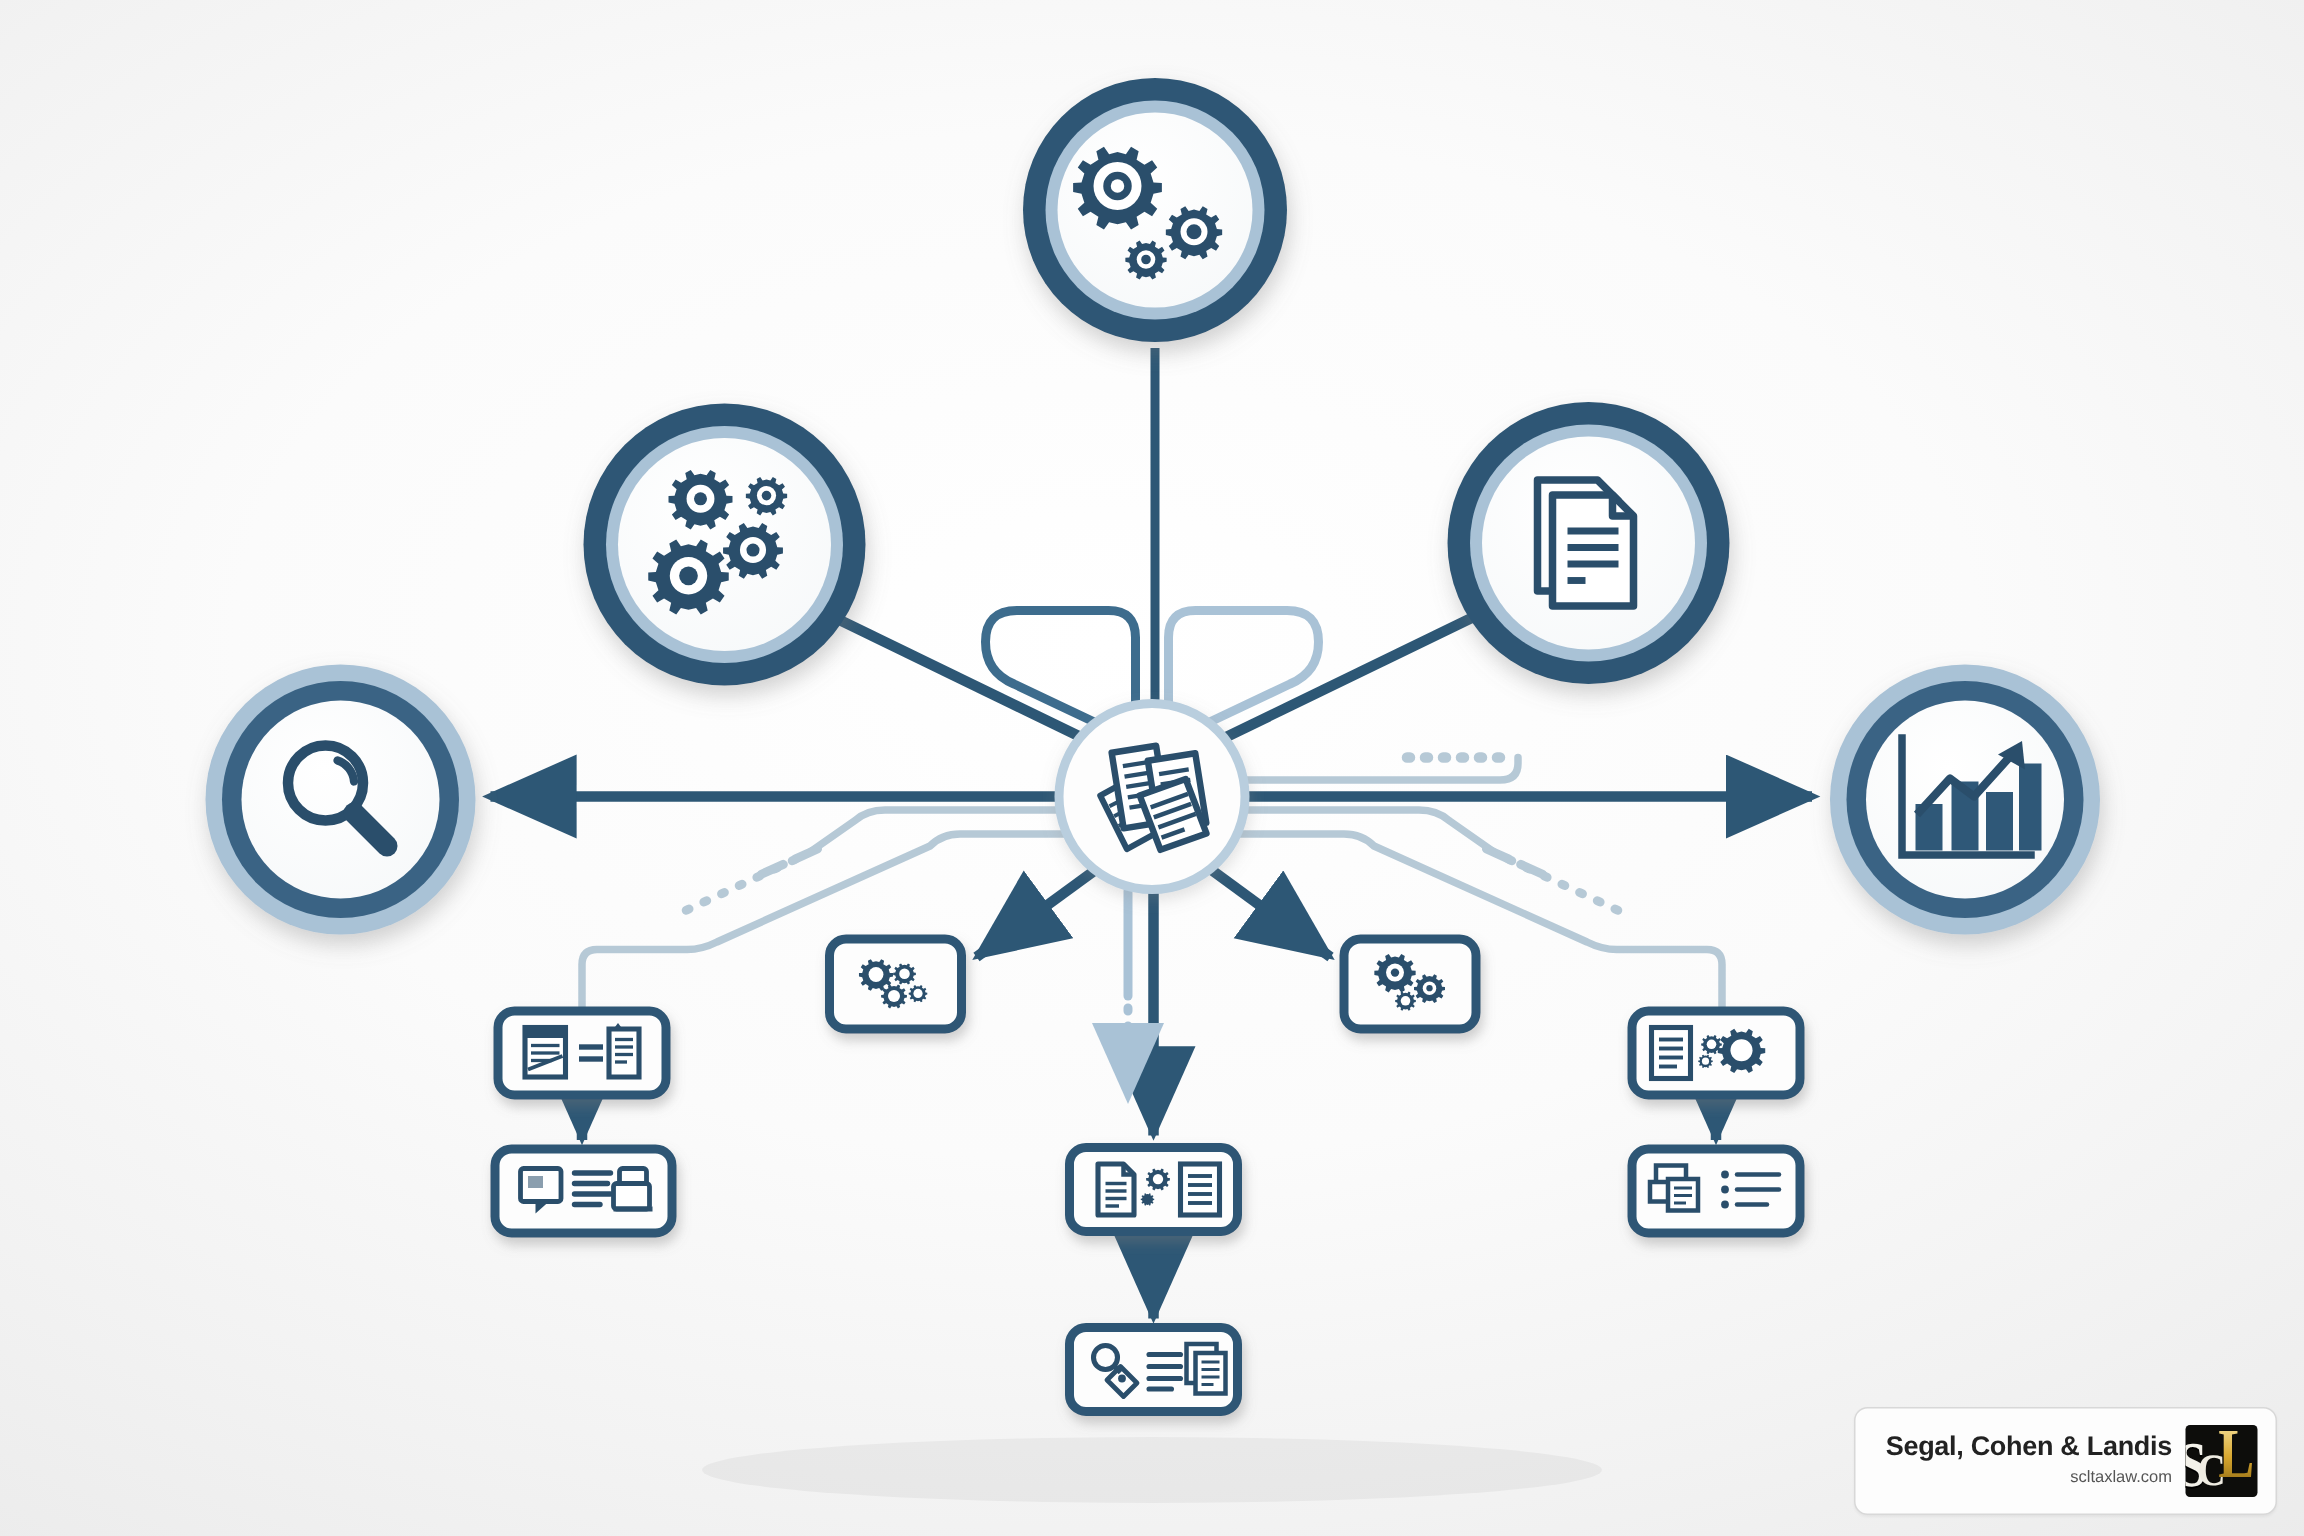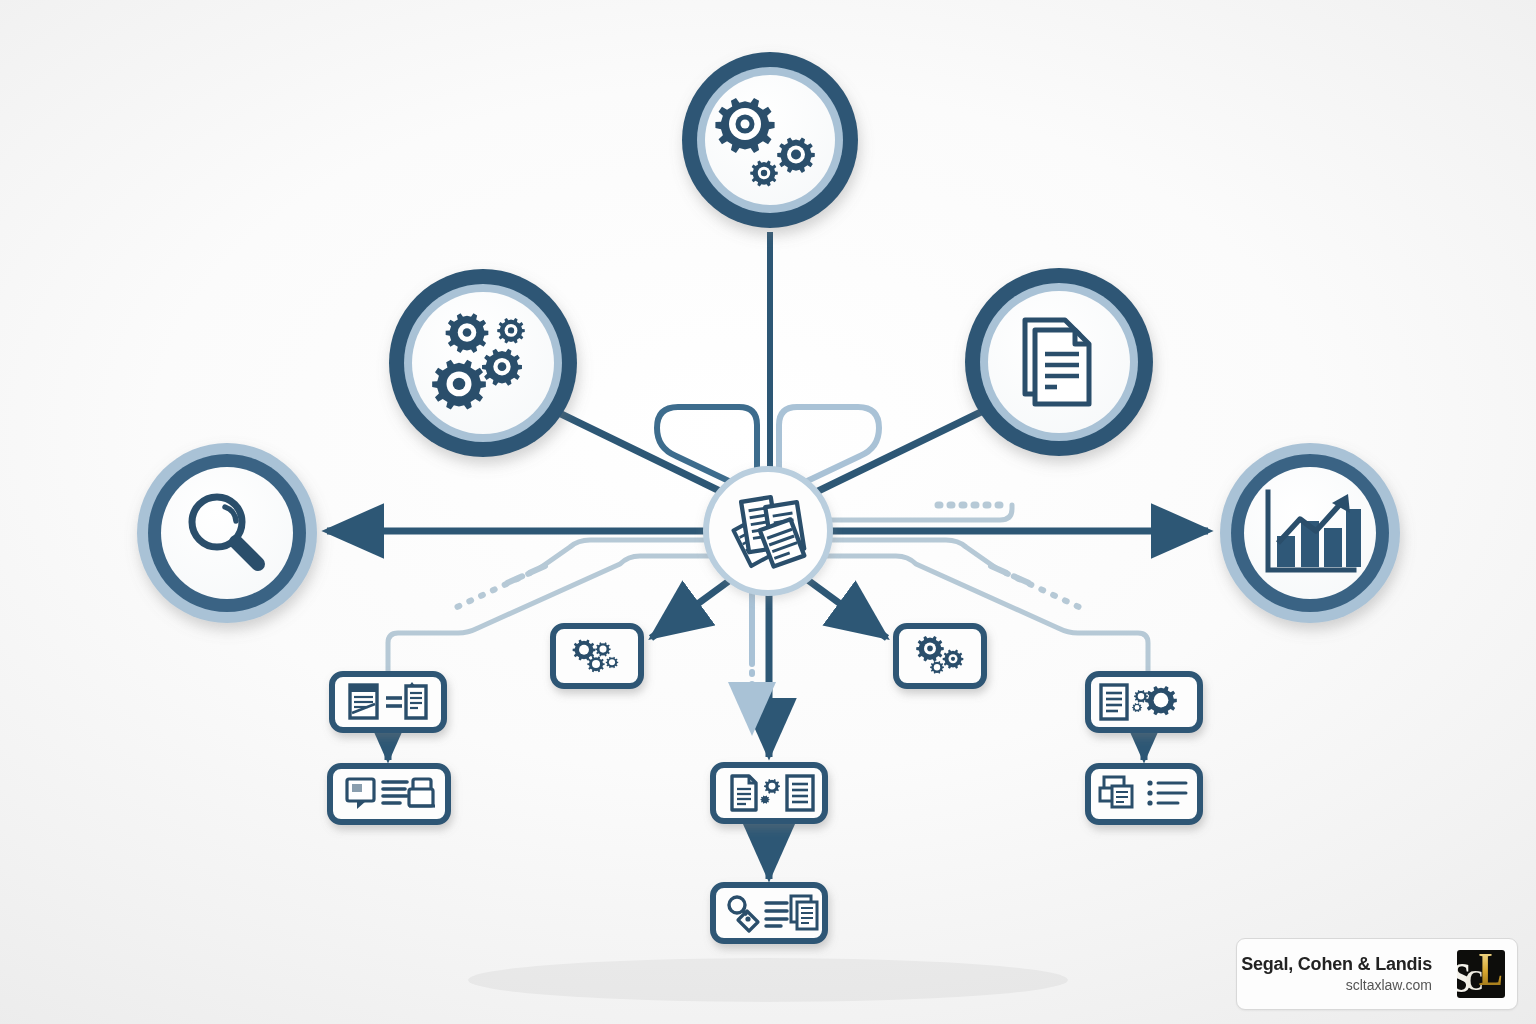--- a/index.html
+++ b/index.html
@@ -32,39 +32,38 @@
     height: 72px;
     background: #fdfdfd;
     border: 1px solid #d8d8d8;
     border-radius: 9px;
     box-sizing: border-box;
     display: flex;
     align-items: center;
     justify-content: flex-end;
     padding: 0 12px 0 14px;
     box-shadow: 0 1px 2px rgba(0,0,0,0.05);
-    gap: 16px;
   }
   #wm-text {
     display: flex;
     flex-direction: column;
     align-items: flex-end;
     justify-content: center;
     margin-right: 9px;
   }
   #wm-firm {
     font-size: 18px;
     font-weight: bold;
     color: #222222;
     letter-spacing: -0.2px;
     line-height: 22px;
     white-space: nowrap;
   }
   #wm-url {
-    font-size: 14px;
+    font-size: 11px;
     color: #555555;
     line-height: 20px;
     white-space: nowrap;
   }
   #wm-logo {
     width: 48px;
     height: 48px;
     background: #0d0d0b;
     border-radius: 3px;
     position: relative;

